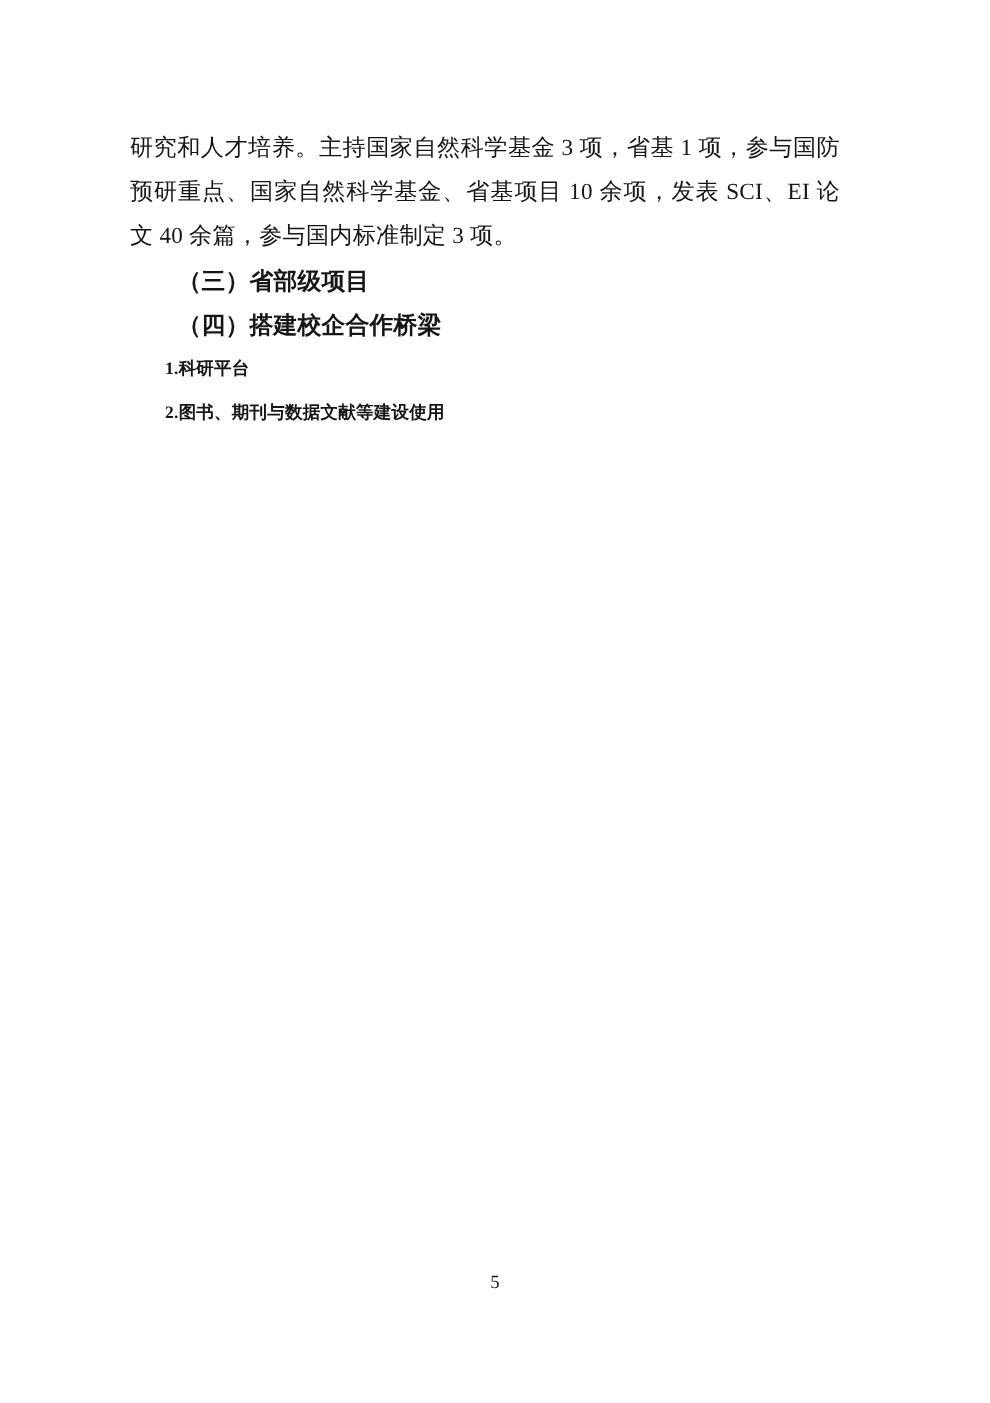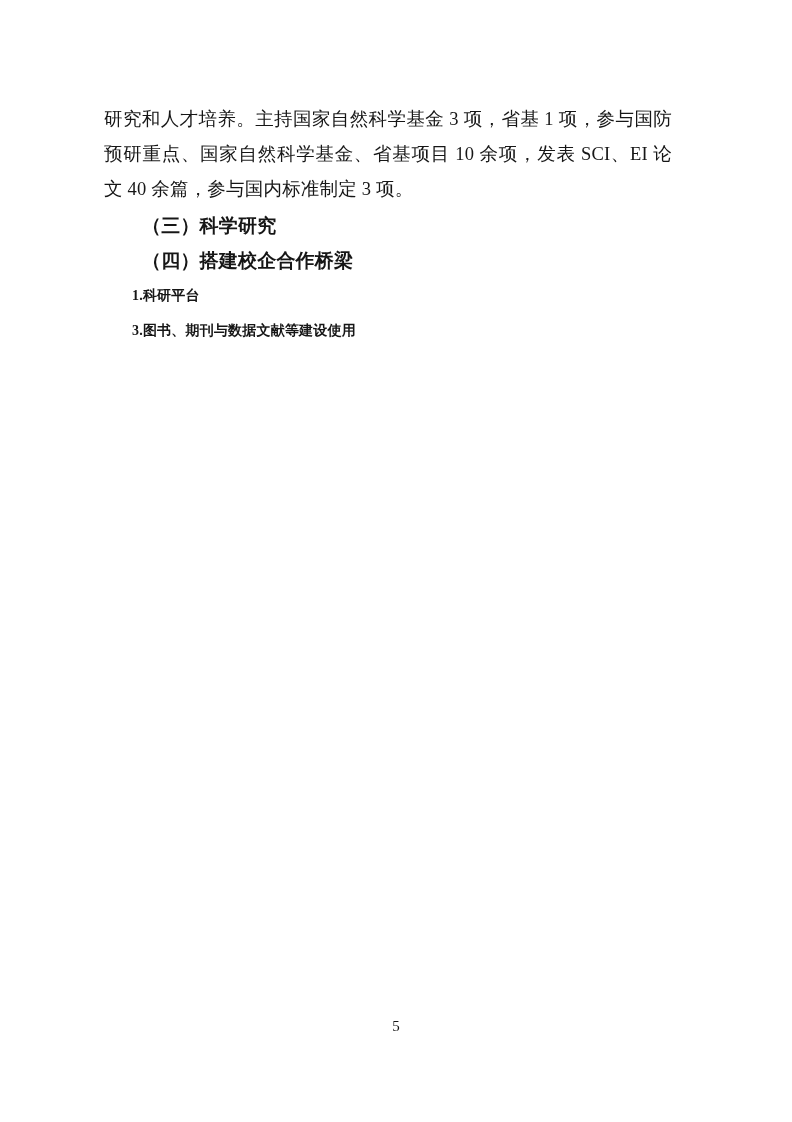--- a/index.html
+++ b/index.html
@@ -58,19 +58,19 @@
     font-family: "Liberation Serif", "DejaVu Serif", serif;
     color: #161616;
   }
 </style>
 </head>
 <body>
 
 <div class="page">
   <div class="content">
     <p class="body flush">研究和人才培养。主持国家自然科学基金 3 项，省基 1 项，参与国防预研重点、国家自然科学基金、省基项目 10 余项，发表 SCI、EI 论文 40 余篇，参与国内标准制定 3 项。</p>
-    <p class="heading">（三）科学研究</p>
+    <p class="heading">（三）省部级项目</p>
     <p class="heading">（四）搭建校企合作桥梁</p>
     <p class="subheading">1.科研平台</p>
-    <p class="subheading">3.图书、期刊与数据文献等建设使用</p>
+    <p class="subheading">2.图书、期刊与数据文献等建设使用</p>
   </div>
   <div class="pagenum">5</div>
 </div>
 
 </body></html>

